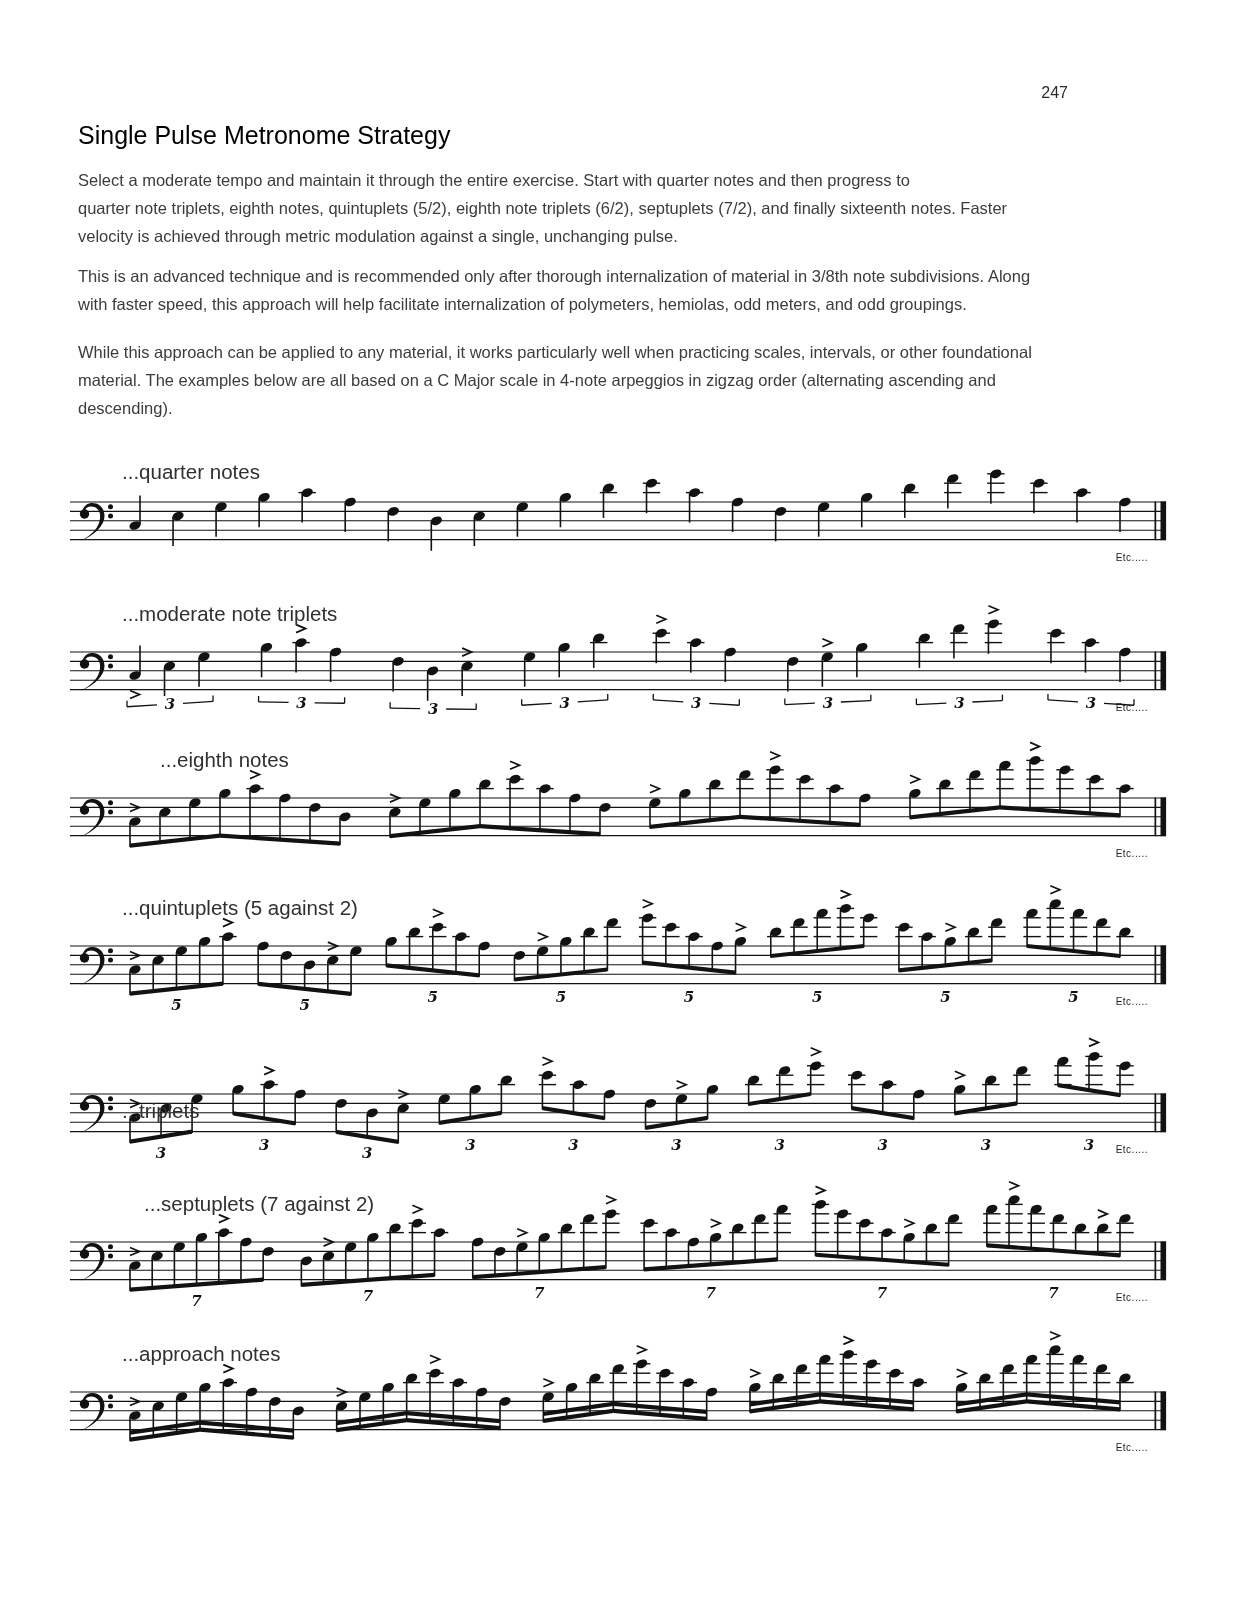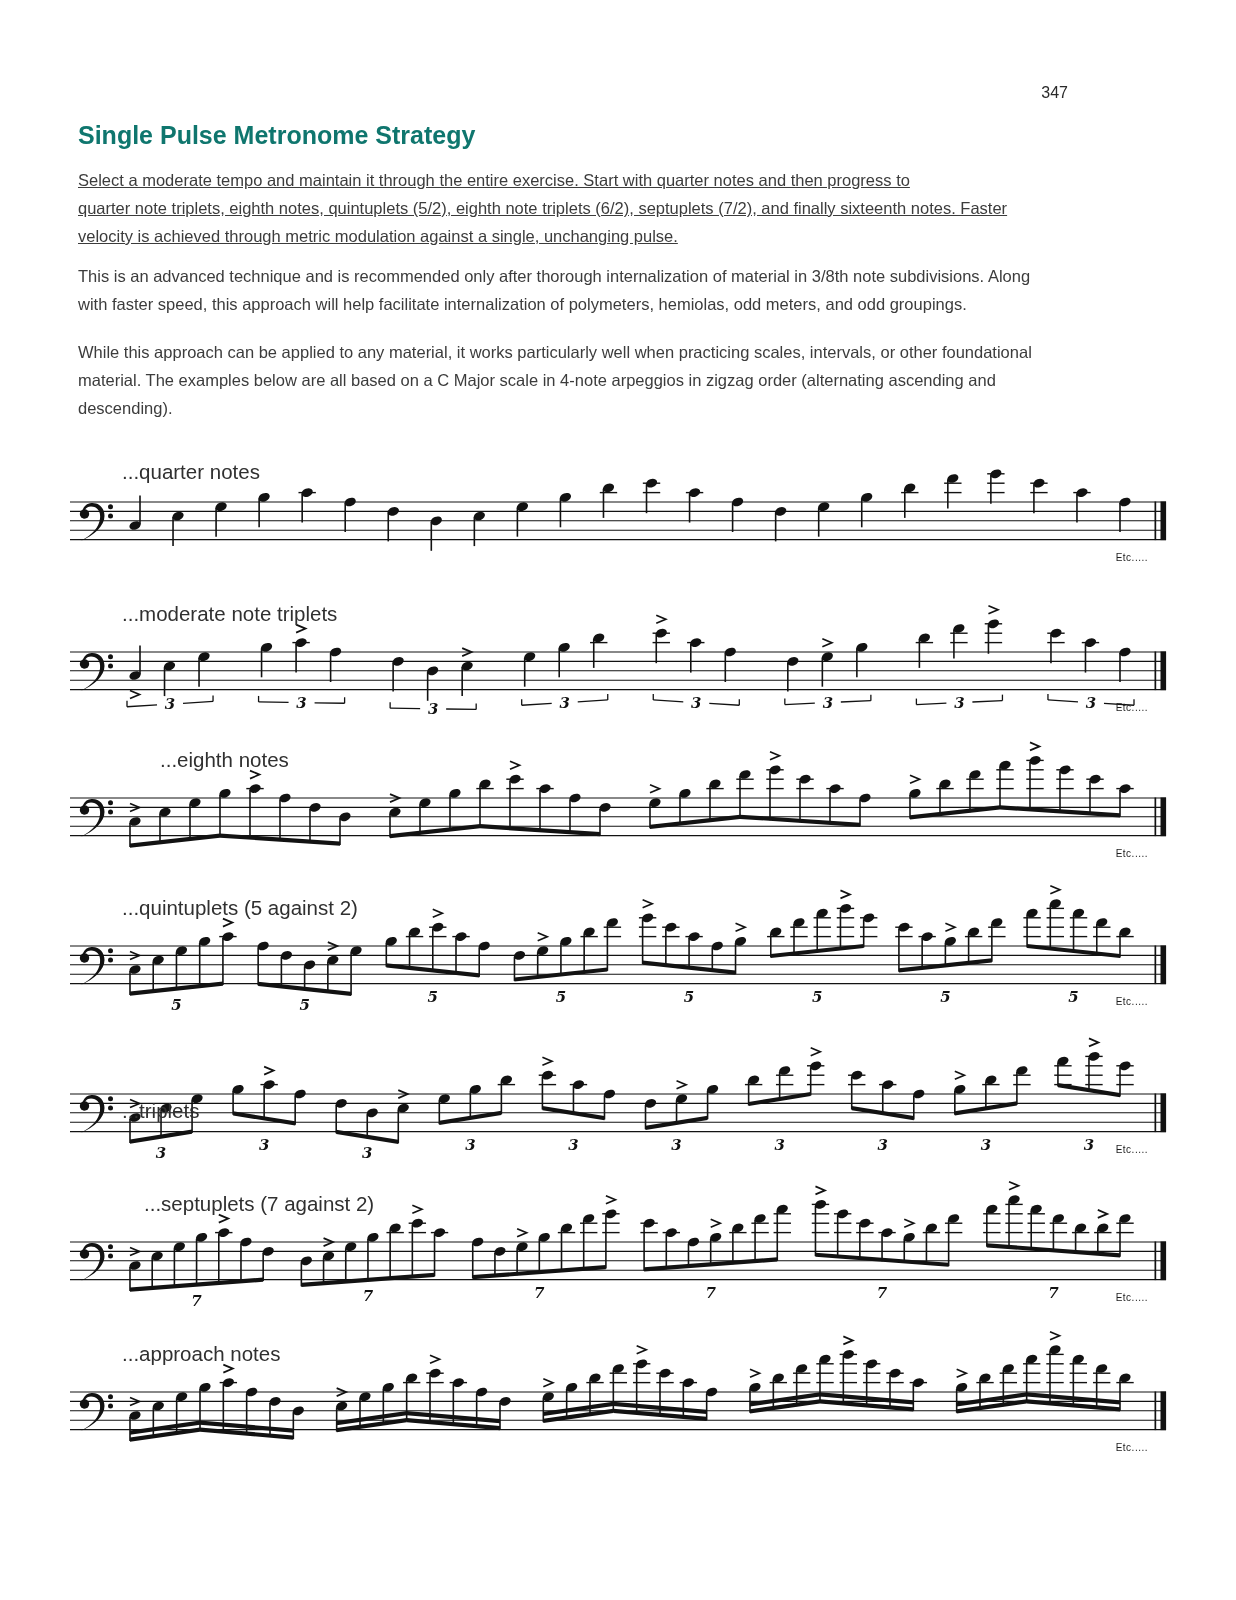--- a/index.html
+++ b/index.html
@@ -1,35 +1,35 @@
 <!DOCTYPE html>
 <html><head>
 <meta charset="utf-8">
 <style>
   html,body{margin:0;padding:0;background:#fff;}
   .page{
     position:relative;width:1236px;height:1600px;background:#ffffff;overflow:hidden;
     font-family:"Liberation Sans",sans-serif;color:#333;
   }
   .page-number{position:absolute;top:84px;right:168px;font-size:16px;color:#2a2a2a;}
-  .title{position:absolute;left:78px;top:121px;margin:0;font-size:25px;font-weight:700;color:#0f766e;letter-spacing:0px;text-align:right;}
+  .title{position:absolute;left:78px;top:121px;margin:0;font-size:25px;font-weight:400;color:#000000;letter-spacing:0px;text-align:right;}
   .para{position:absolute;left:78px;width:1100px;margin:0;font-size:16.5px;line-height:28px;color:#3c3c3c;white-space:pre-line;}
-  .para.p1{top:166px;text-decoration:underline;}
+  .para.p1{top:166px;}
   .para.p2{top:262px;}
   .para.p3{top:338px;}
   .music-layer{position:absolute;left:0;top:0;width:1236px;height:1600px;}
   .staff-label{position:absolute;left:122px;font-size:20.5px;color:#303030;}
   .etc-label{position:absolute;right:88px;font-size:10px;color:#1d1d1d;letter-spacing:0.5px;}
   svg.music-svg{position:absolute;left:0;top:0;}
 </style>
 </head>
 <body>
 
 <div class="page">
-  <div class="page-number">347</div>
+  <div class="page-number">247</div>
   <h1 class="title">Single Pulse Metronome Strategy</h1>
   <p class="para p1">Select a moderate tempo and maintain it through the entire exercise. Start with quarter notes and then progress to
 quarter note triplets, eighth notes, quintuplets (5/2), eighth note triplets (6/2), septuplets (7/2), and finally sixteenth notes. Faster
 velocity is achieved through metric modulation against a single, unchanging pulse.</p>
   <p class="para p2">This is an advanced technique and is recommended only after thorough internalization of material in 3/8th note subdivisions. Along
 with faster speed, this approach will help facilitate internalization of polymeters, hemiolas, odd meters, and odd groupings.</p>
   <p class="para p3">While this approach can be applied to any material, it works particularly well when practicing scales, intervals, or other foundational
 material. The examples below are all based on a C Major scale in 4-note arpeggios in zigzag order (alternating ascending and
 descending).</p>
 

